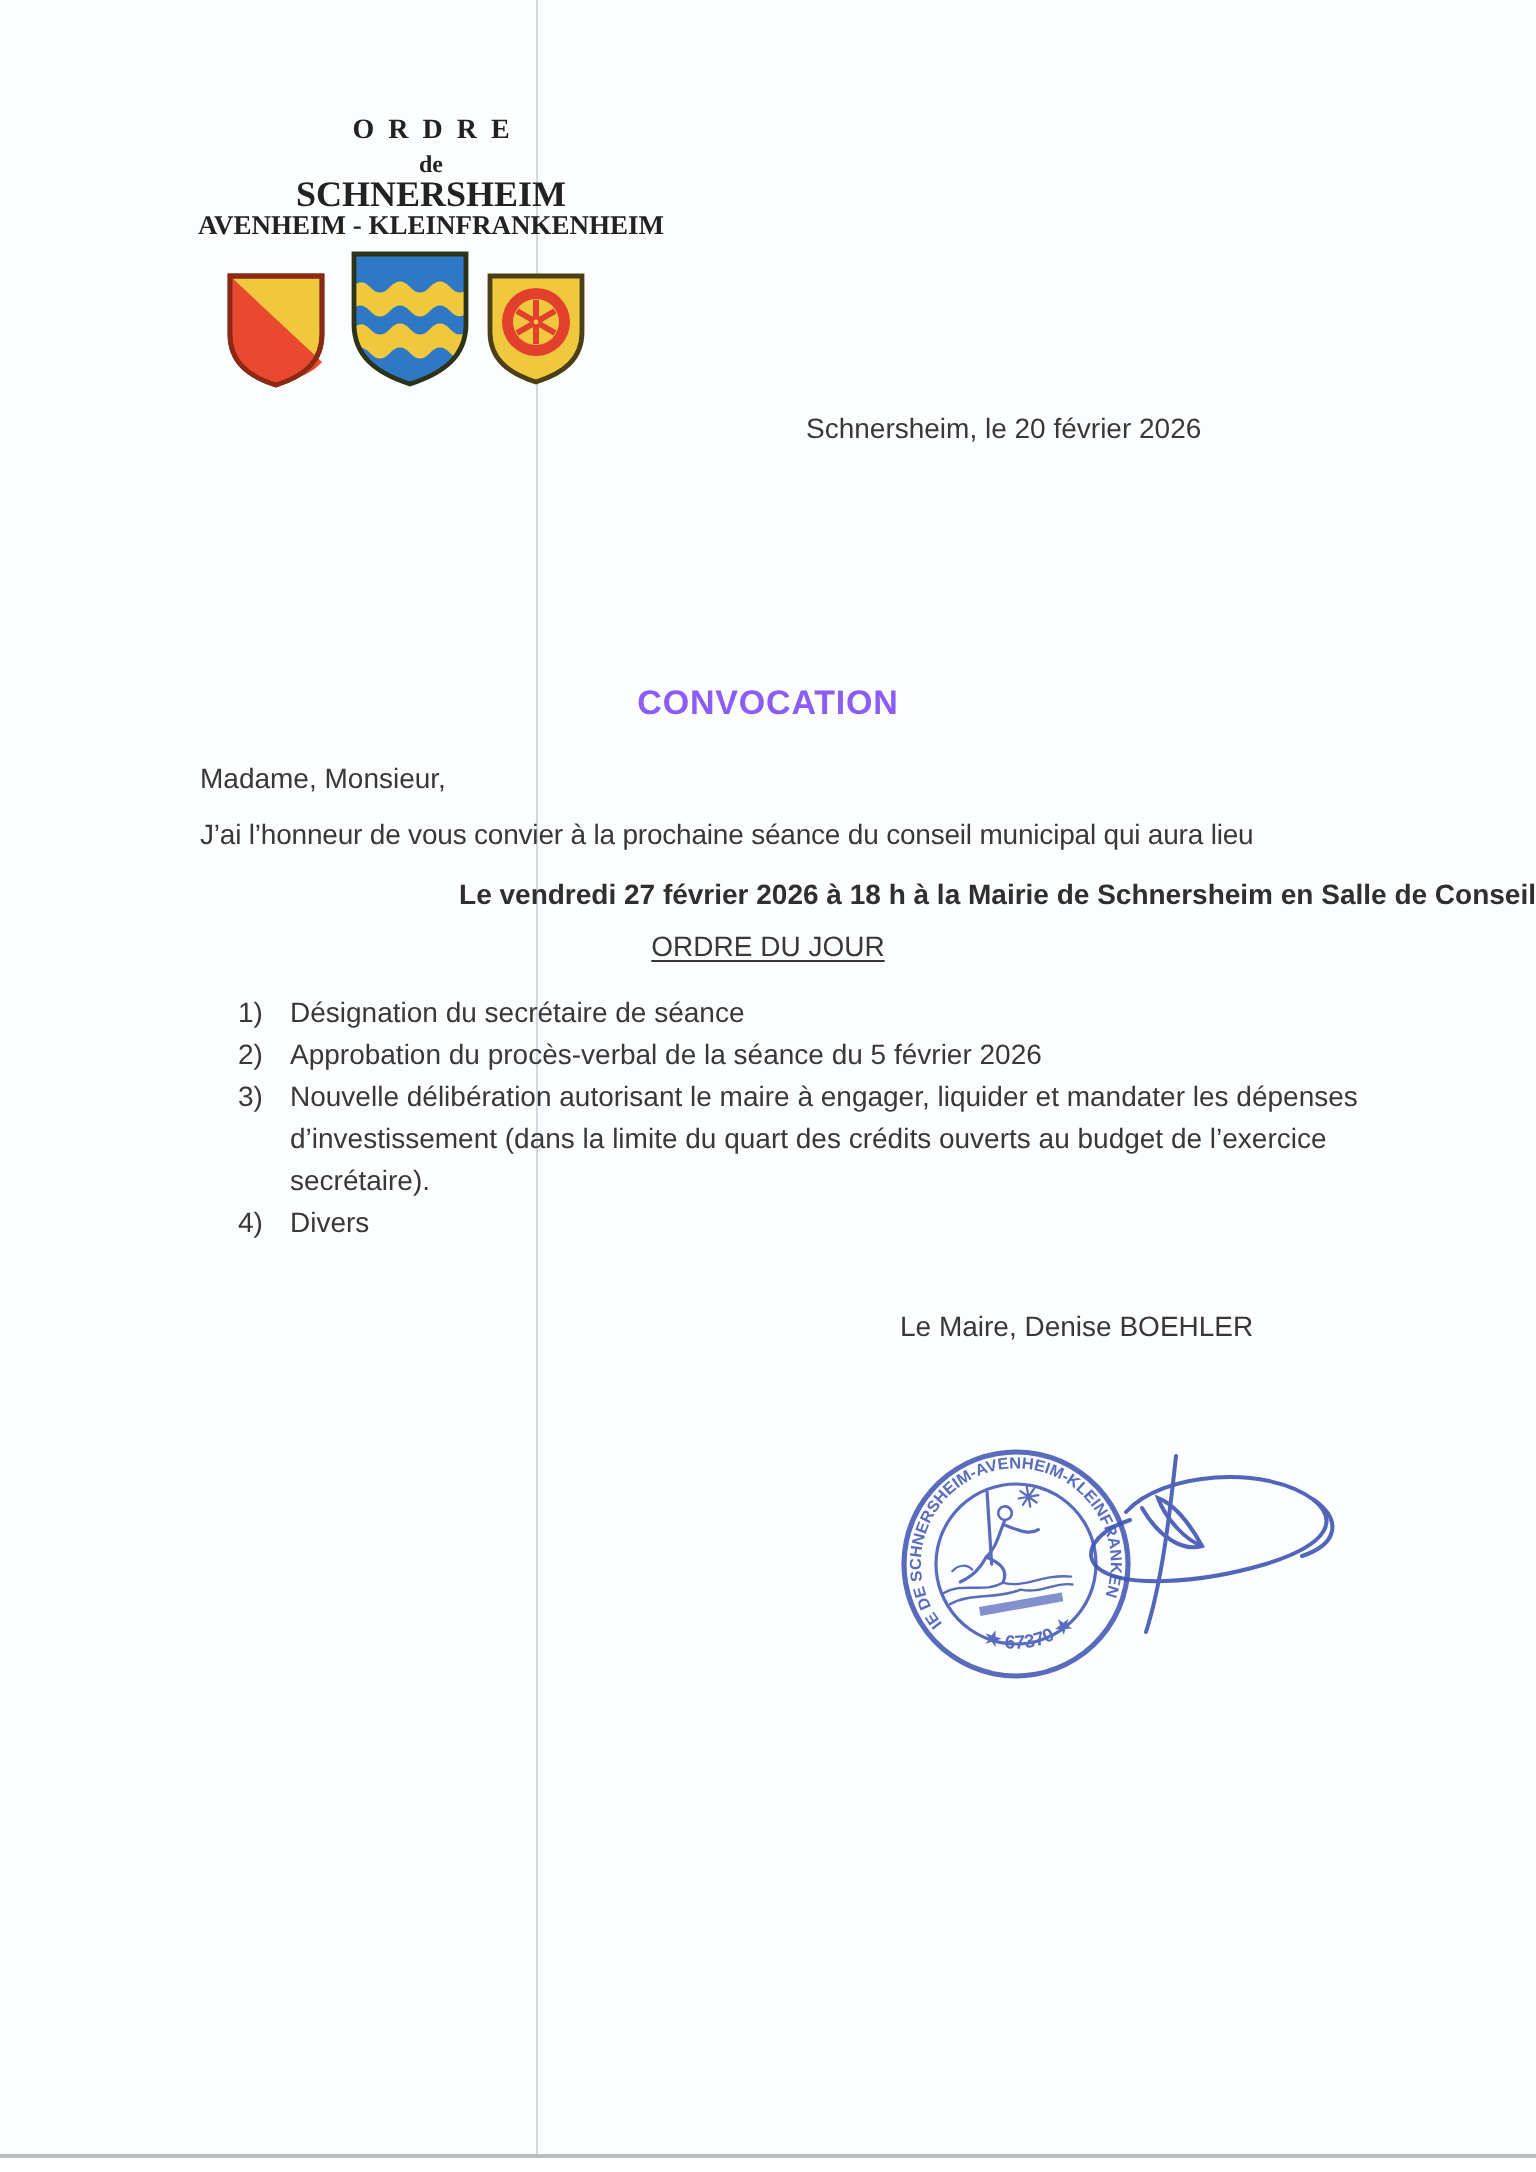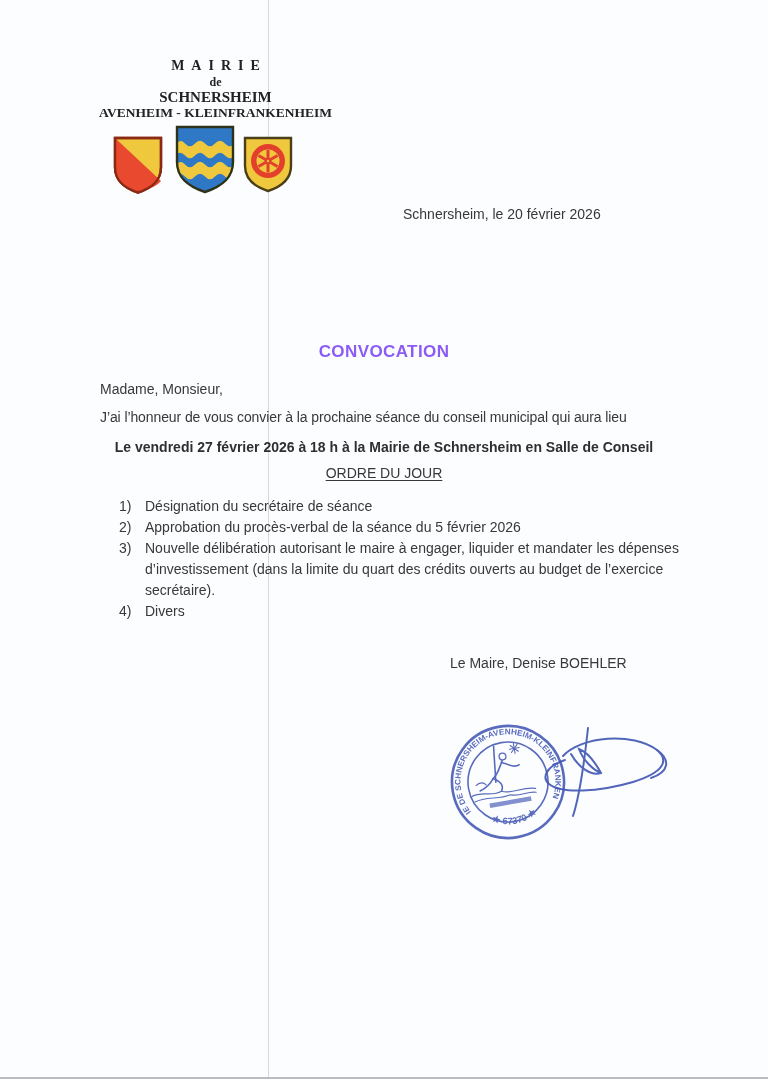--- a/index.html
+++ b/index.html
@@ -19,34 +19,34 @@
 
   
   .header-block{
     left:58px;top:57px;width:315px;
     text-align:center;
     font-family:"Liberation Serif", serif;
     font-weight:bold;color:#222222;
   }
   .hdr-l1{font-size:14px;letter-spacing:7px;line-height:18px;text-indent:7px;}
   .hdr-l2{font-size:12px;line-height:14px;}
-  .hdr-l3{font-size:15px;line-height:15px;margin-top:1px;}
+  .hdr-l3{font-size:18px;line-height:15px;margin-top:1px;}
   .hdr-l4{font-size:13.5px;line-height:15px;}
 
   .shields-row{left:110px;top:124px;width:190px;height:74px;}
   .shield{position:absolute;}
 
   .date-line{left:403px;top:206px;font-size:14px;}
 
   .doc-title{left:0;top:342px;width:768px;text-align:center;
     font-size:17px;font-weight:bold;letter-spacing:.4px;color:#8b5cf6;}
 
   .salutation{left:100px;top:381px;font-size:14px;}
   .intro{left:100px;top:409px;font-size:14px;letter-spacing:-0.1px;}
-  .meeting-line{left:0;top:439px;width:768px;text-align:center;
+  .meeting-line{left:0;top:439px;width:768px;text-align:right;
     font-size:14px;font-weight:bold;color:#2f2f2f;}
   .agenda-heading{left:0;top:465px;width:768px;text-align:center;font-size:14px;}
   .agenda-heading span{text-decoration:underline;text-underline-offset:2px;}
 
   .agenda-list{left:119px;top:496px;width:560px;font-size:14px;}
   .agenda-item{display:flex;line-height:21px;}
   .agenda-num{width:26px;flex:0 0 26px;}
   .agenda-text{flex:1;}
 
   .closing{left:450px;top:655px;font-size:14px;}
@@ -57,21 +57,21 @@
 </head>
 <body>
 
 <div class="page">
 
   <div class="abs fold-line"></div>
   <div class="abs scan-bottom-edge"></div>
   <div class="abs scan-bottom-white"></div>
 
   <div class="abs header-block">
-    <div class="hdr-l1">MAIRIE</div>
+    <div class="hdr-l1">ORDRE</div>
     <div class="hdr-l2">de</div>
     <div class="hdr-l3">SCHNERSHEIM</div>
     <div class="hdr-l4">AVENHEIM - KLEINFRANKENHEIM</div>
   </div>
 
   <div class="abs shields-row">
 
     <svg class="shield" style="left:2px;top:11px;" width="52" height="60" viewBox="0 0 52 60">
       <path d="M3,3 H49 V32 C49,46 40,53 26,57.5 C12,53 3,46 3,32 Z" stroke="#8a2a14" stroke-width="2.4" fill="#f0c83e"></path>
       <path d="M3,3 L49,46 C45,51 37,54.5 26,57.5 C12,53 3,46 3,32 Z" fill="#e8492f"></path>

